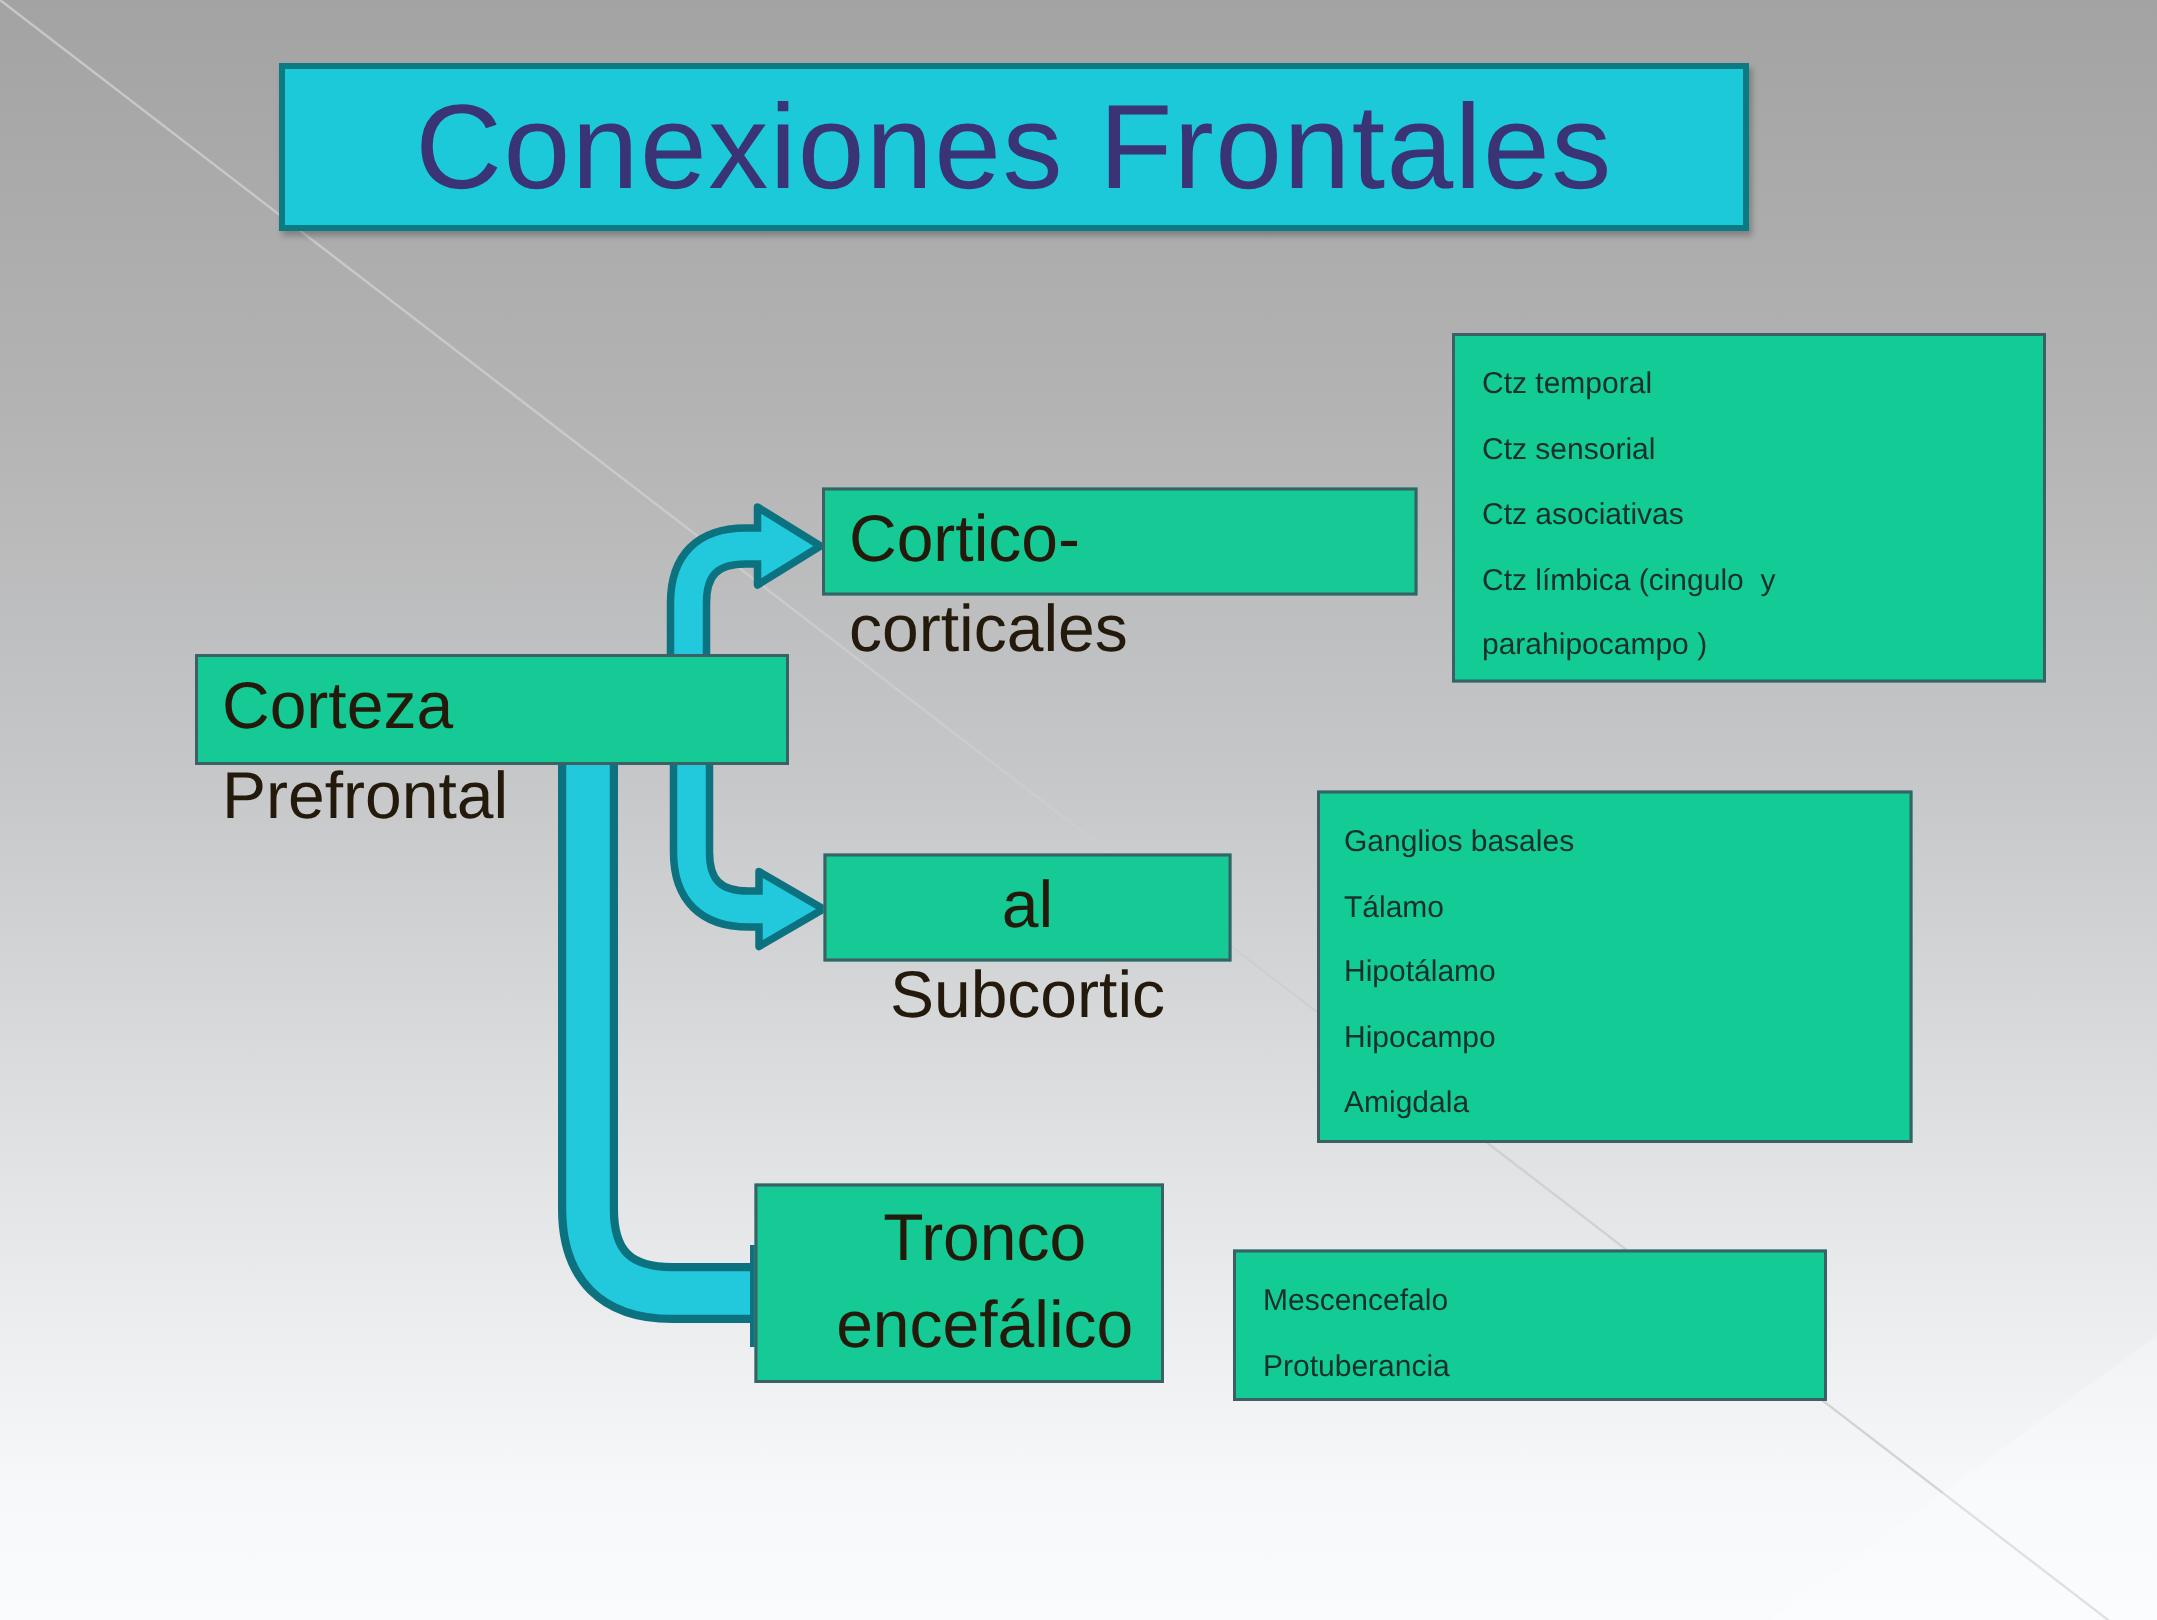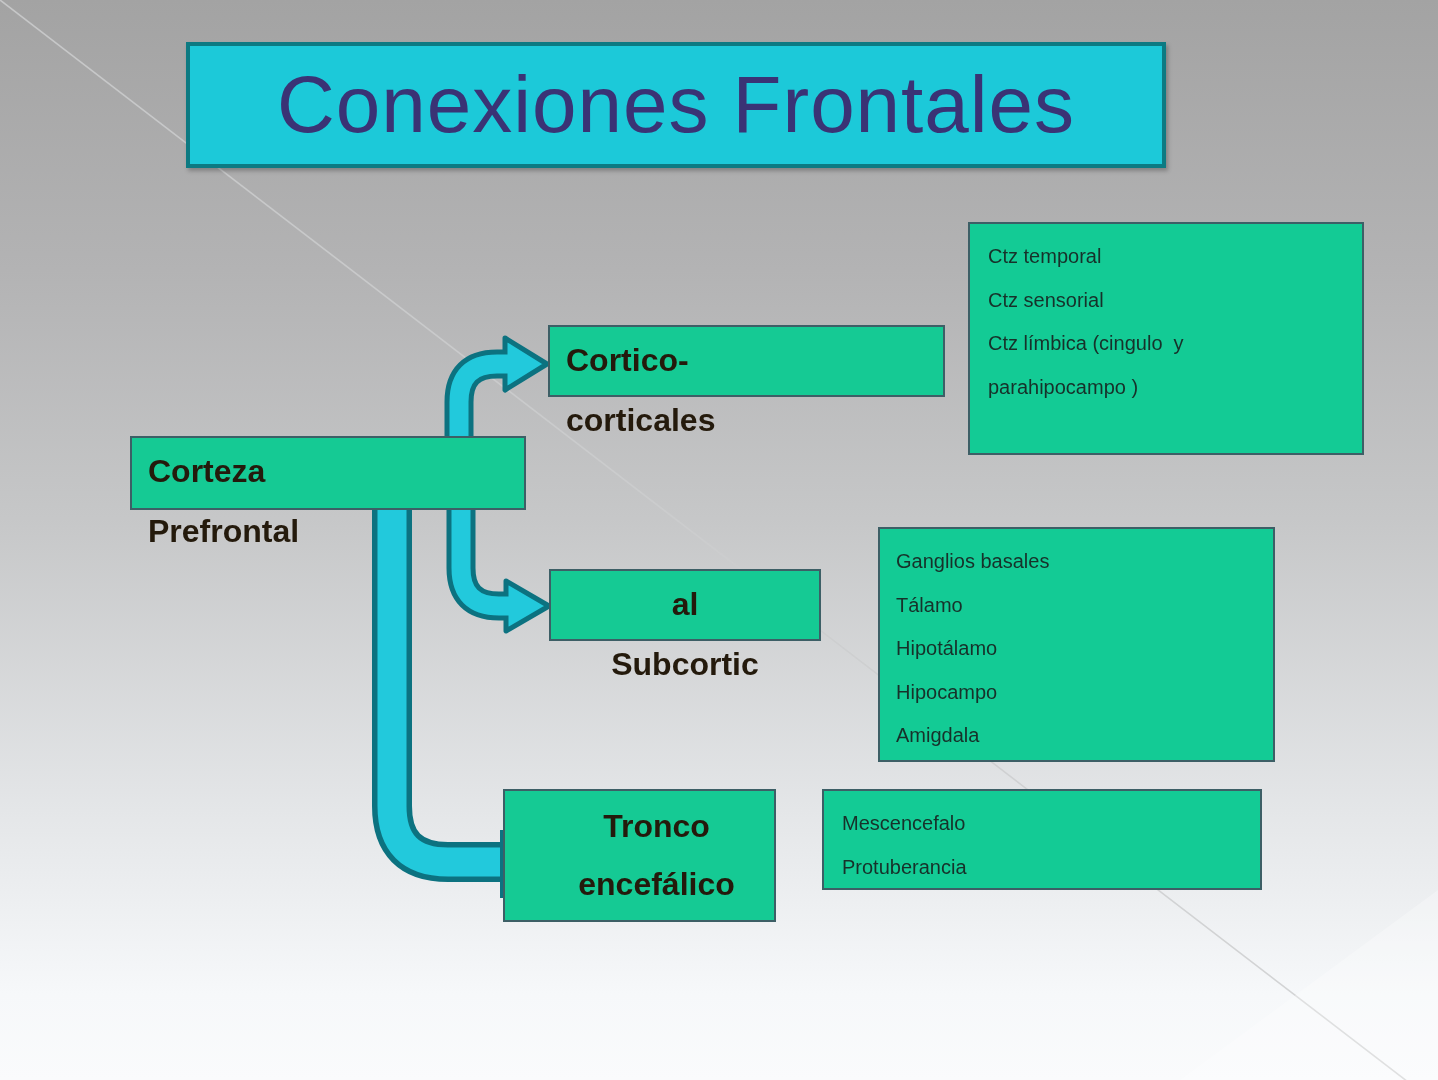--- a/index.html
+++ b/index.html
@@ -10,43 +10,43 @@
     font-family:"Liberation Sans", sans-serif;
     background:linear-gradient(180deg,#a3a3a3 0%,#b3b3b4 25%,#c6c7c8 48%,#e4e6e8 75%,#f6f8fa 92%,#fafbfc 100%);
   }
   svg.bg-decor, svg.arrows{
     position:absolute;left:0;top:0;width:1438px;height:1080px;
   }
   svg.bg-decor{z-index:0;}
   svg.arrows{z-index:1;}
   .title-box{
     position:absolute;z-index:2;
-    left:186px;top:42px;width:980px;height:126px;
+    left:186px;top:42px;width:980px;height:112px;
     background:#1cc9d9;
     border:4px solid #0c7a82;
     box-sizing:border-box;
     display:flex;align-items:center;justify-content:center;
     box-shadow:2px 3px 4px rgba(0,0,0,0.25);
   }
   .title-box .title-text{
     font-size:80px;
     color:#3a3375;
     letter-spacing:1px;
     white-space:nowrap;
   }
   .node{
     position:absolute;z-index:2;
     background:#15ca94;
     border:2px solid #3d5f66;
     box-sizing:border-box;
   }
   .node-label{
     position:absolute;z-index:3;
-    font-weight:bold;
-    font-size:32px;
+    font-weight:normal;
+    font-size:44px;
     line-height:60px;
     color:#241a0c;
     white-space:nowrap;
   }
   .node-label.centered{text-align:center;}
   .list-box{
     position:absolute;z-index:2;
     background:#13cb95;
     border:2px solid #3d5f66;
     box-sizing:border-box;
@@ -115,30 +115,31 @@
 
   <div class="node" style="left:503px;top:789px;width:273px;height:133px;"></div>
   <div class="node-label centered" style="left:503px;top:797px;width:307px;line-height:58px;">
     <div>Tronco</div>
     <div>encefálico</div>
   </div>
 
   <div class="list-box" style="left:968px;top:222px;width:396px;height:233px;">
     <div class="list-line">Ctz temporal</div>
     <div class="list-line">Ctz sensorial</div>
+    <div class="list-line">Ctz asociativas</div>
     <div class="list-line">Ctz límbica (cingulo  y</div>
     <div class="list-line">parahipocampo )</div>
   </div>
 
   <div class="list-box" style="left:878px;top:527px;width:397px;height:235px;padding-left:16px;">
     <div class="list-line">Ganglios basales</div>
     <div class="list-line">Tálamo</div>
     <div class="list-line">Hipotálamo</div>
     <div class="list-line">Hipocampo</div>
     <div class="list-line">Amigdala</div>
   </div>
 
-  <div class="list-box" style="left:822px;top:789px;width:440px;height:101px;">
+  <div class="list-box" style="left:822px;top:833px;width:396px;height:101px;">
     <div class="list-line">Mescencefalo</div>
     <div class="list-line">Protuberancia</div>
   </div>
 
 </div>
 
 </body></html>

